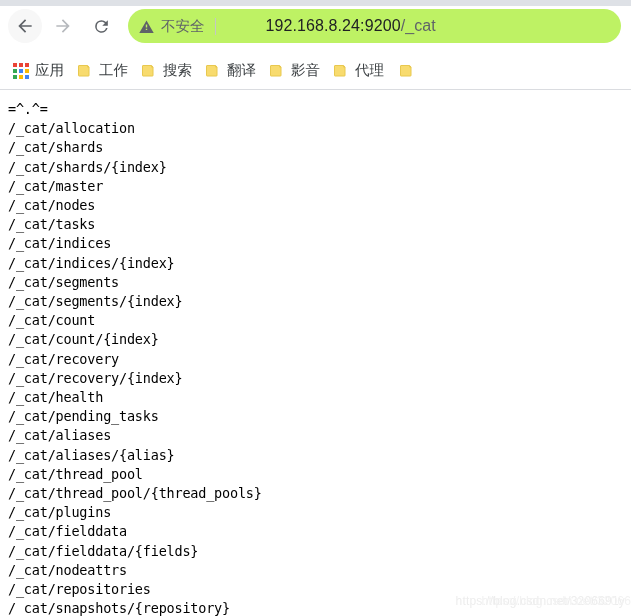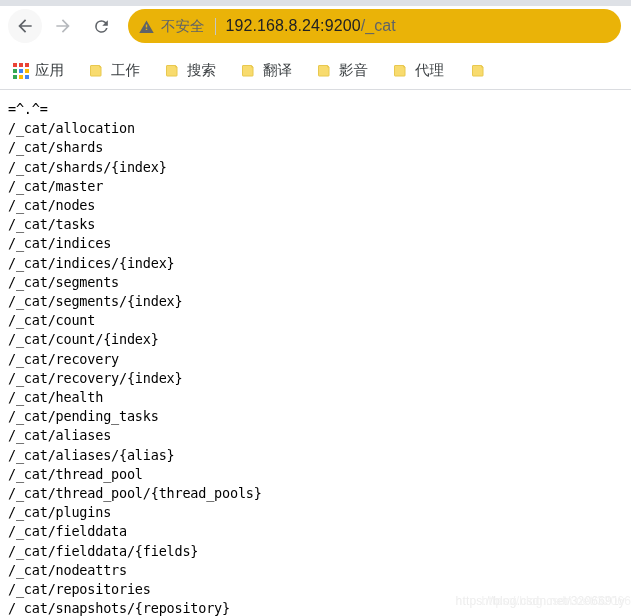--- a/index.html
+++ b/index.html
@@ -60,21 +60,21 @@
   .nav-btn svg { display: block; }
 
   .omnibox {
     flex: 1 1 auto;
     height: 34px;
     margin-left: 8px;
     margin-right: 10px;
     display: flex;
     align-items: center;
     border-radius: 17px;
-    background: #eab308;
+    background: #bef264;
     padding-left: 10px;
     min-width: 0;
   }
 
   .warn-icon {
     flex: 0 0 auto;
     margin-right: 6px;
     display: flex;
     align-items: center;
   }
@@ -94,35 +94,35 @@
     flex: 0 0 auto;
   }
 
   .url-text {
     font-size: 16px;
     color: #202124;
     white-space: nowrap;
     overflow: hidden;
     letter-spacing: 0.1px;
     flex: 1 1 auto;
+    margin-left: 40px;
   }
   .url-text .path { color: #5f6368; }
 
   
   .bookmarks {
     height: 38px;
     background: #ffffff;
     display: flex;
     align-items: center;
     padding-left: 11px;
     box-sizing: border-box;
     overflow: hidden;
     white-space: nowrap;
     border-bottom: 1px solid #dadce0;
-    gap: 12px;
   }
 
   .bm {
     display: flex;
     align-items: center;
     height: 26px;
     padding: 0 7px 0 1px;
     border-radius: 4px;
     margin-right: 5px;
     flex: 0 0 auto;

